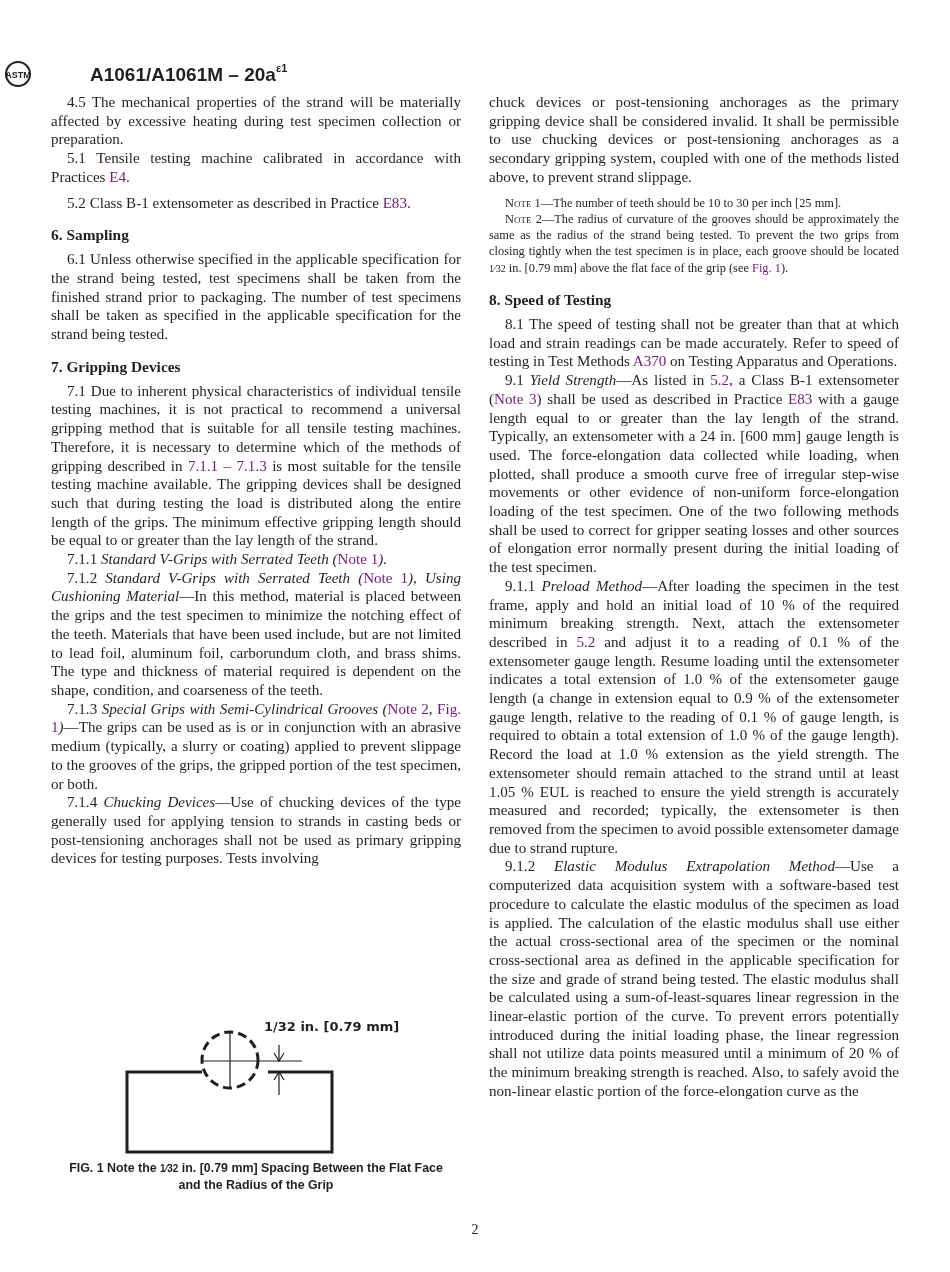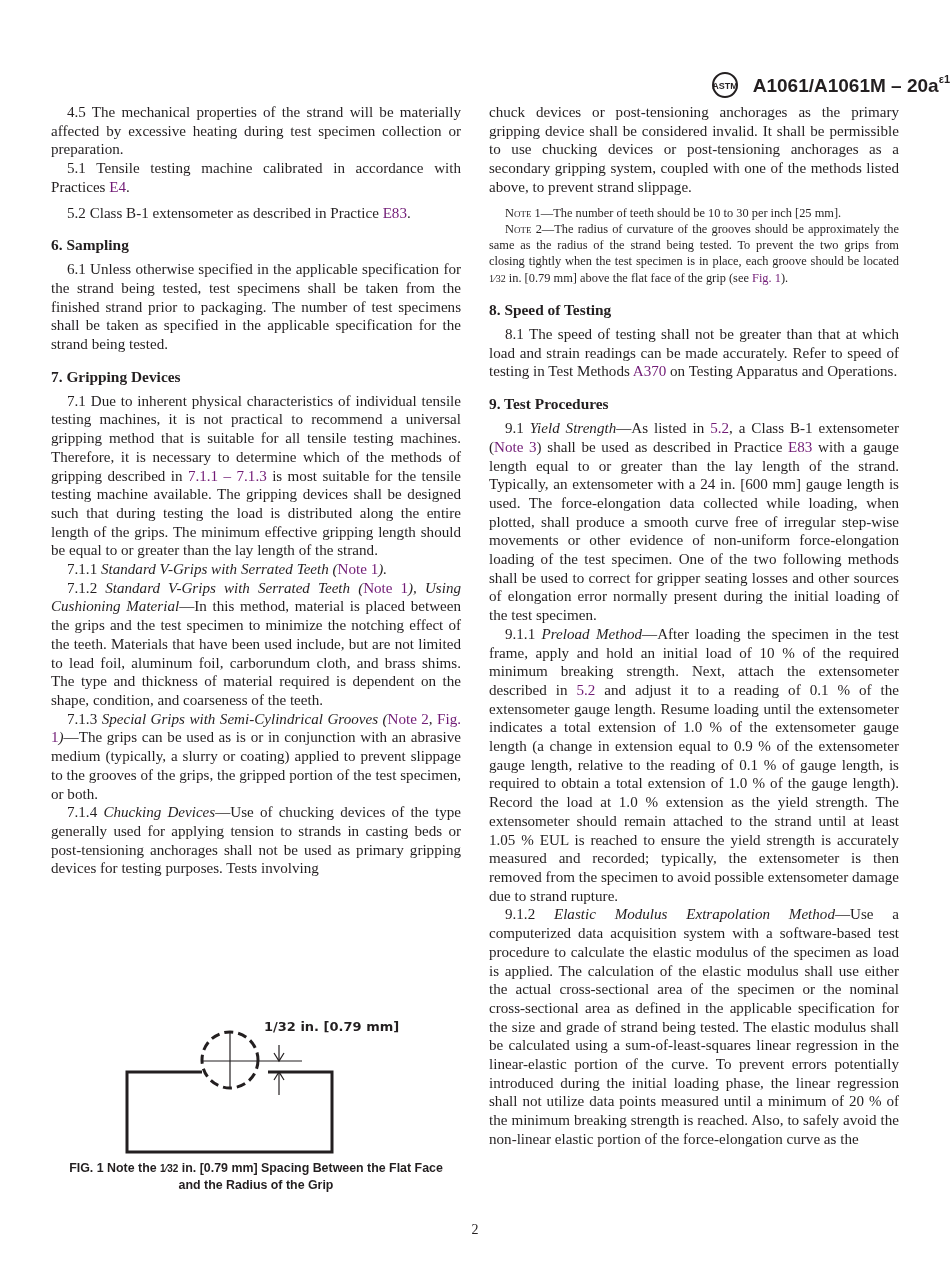--- a/index.html
+++ b/index.html
@@ -1,23 +1,23 @@
 <!DOCTYPE html>
 <html><head>
 <meta charset="utf-8">
 <style>
   html, body { margin: 0; padding: 0; background: #ffffff; }
   body { width: 950px; height: 1272px; position: relative; overflow: hidden;
          font-family: "Liberation Serif", "DejaVu Serif", serif; color: #231f20; }
-  .header { position: absolute; top: 71px; left: 0; width: 950px; text-align: right; height: 30px; }
+  .header { position: absolute; top: 60px; left: 0; width: 950px; text-align: left; height: 30px; }
   .header .logo { display: inline-block; vertical-align: middle; width: 36px; height: 28px; margin-right: 6px; }
   .header .title { display: inline-block; vertical-align: middle; font-family: "Liberation Sans", "DejaVu Sans", sans-serif;
-                   font-weight: bold; font-size: 19px; color: #231f20; }
+                   font-weight: bold; font-size: 19px; color: #231f20; margin-left: 44px; }
   .header .title sup { font-size: 11px; vertical-align: 9px; }
-  .col { position: absolute; top: 103px; width: 410px; font-size: 15.1px; line-height: 18.7px; text-align: justify; }
+  .col { position: absolute; top: 93px; width: 410px; font-size: 15.1px; line-height: 18.7px; text-align: justify; }
   .col.left { left: 51px; }
   .col.right { left: 489px; }
   p { margin: 0; }
   .indent { text-indent: 16px; }
   .gap { margin-top: 7px; }
   h2 { font-size: 15.4px; font-weight: bold; margin: 13px 0 6px 0; line-height: 19px; }
   a, .link { color: #701a75; text-decoration: none; }
   i { font-style: italic; }
   .note { font-size: 12.4px; line-height: 16.3px; text-indent: 16px; margin: 0; }
   .smallcaps { font-variant: small-caps; }
@@ -82,19 +82,18 @@
 
 <div class="col right">
   <p>chuck devices or post-tensioning anchorages as the primary gripping device shall be considered invalid. It shall be permissible to use chucking devices or post-tensioning anchorages as a secondary gripping system, coupled with one of the methods listed above, to prevent strand slippage.</p>
 
   <p class="note" style="margin-top:8px;"><span class="smallcaps">Note</span><span> 1—The number of teeth should be 10 to 30 per inch [25 mm].</span></p>
   <p class="note"><span class="smallcaps">Note</span><span> 2—The radius of curvature of the grooves should be approximately the same as the radius of the strand being tested. To prevent the two grips from closing tightly when the test specimen is in place, each groove should be located </span><span class="frac">1⁄32</span><span> in. [0.79 mm] above the flat face of the grip (see </span><a>Fig. 1</a><span>).</span></p>
 
   <h2>8.  Speed of Testing</h2>
   <p class="indent"><span>8.1 The speed of testing shall not be greater than that at which load and strain readings can be made accurately. Refer to speed of testing in Test Methods </span><a>A370</a><span> on Testing Apparatus and Operations.</span></p>
 
-  <h2>9.  Test Procedures</h2>
   <p class="indent"><span>9.1 </span><i>Yield Strength</i><span>—As listed in </span><a>5.2</a><span>, a Class B-1 extensometer (</span><a>Note 3</a><span>) shall be used as described in Practice </span><a>E83</a><span> with a gauge length equal to or greater than the lay length of the strand. Typically, an extensometer with a 24 in. [600 mm] gauge length is used. The force-elongation data collected while loading, when plotted, shall produce a smooth curve free of irregular step-wise movements or other evidence of non-uniform force-elongation loading of the test specimen. One of the two following methods shall be used to correct for gripper seating losses and other sources of elongation error normally present during the initial loading of the test specimen.</span></p>
   <p class="indent"><span>9.1.1 </span><i>Preload Method</i><span>—After loading the specimen in the test frame, apply and hold an initial load of 10 % of the required minimum breaking strength. Next, attach the extensometer described in </span><a>5.2</a><span> and adjust it to a reading of 0.1 % of the extensometer gauge length. Resume loading until the extensometer indicates a total extension of 1.0 % of the extensometer gauge length (a change in extension equal to 0.9 % of the extensometer gauge length, relative to the reading of 0.1 % of gauge length, is required to obtain a total extension of 1.0 % of the gauge length). Record the load at 1.0 % extension as the yield strength. The extensometer should remain attached to the strand until at least 1.05 % EUL is reached to ensure the yield strength is accurately measured and recorded; typically, the extensometer is then removed from the specimen to avoid possible extensometer damage due to strand rupture.</span></p>
   <p class="indent"><span>9.1.2 </span><i>Elastic Modulus Extrapolation Method</i><span>—Use a computerized data acquisition system with a software-based test procedure to calculate the elastic modulus of the specimen as load is applied. The calculation of the elastic modulus shall use either the actual cross-sectional area of the specimen or the nominal cross-sectional area as defined in the applicable specification for the size and grade of strand being tested. The elastic modulus shall be calculated using a sum-of-least-squares linear regression in the linear-elastic portion of the curve. To prevent errors potentially introduced during the initial loading phase, the linear regression shall not utilize data points measured until a minimum of 20 % of the minimum breaking strength is reached. Also, to safely avoid the non-linear elastic portion of the force-elongation curve as the</span></p>
 </div>
 
 <div class="pagenum">2</div>
 
 </body></html>

